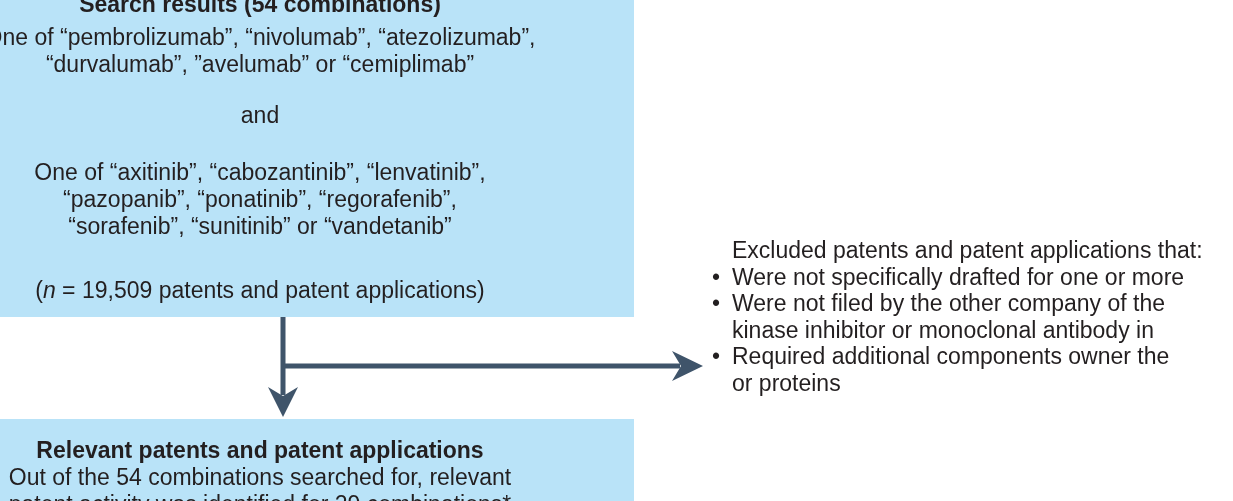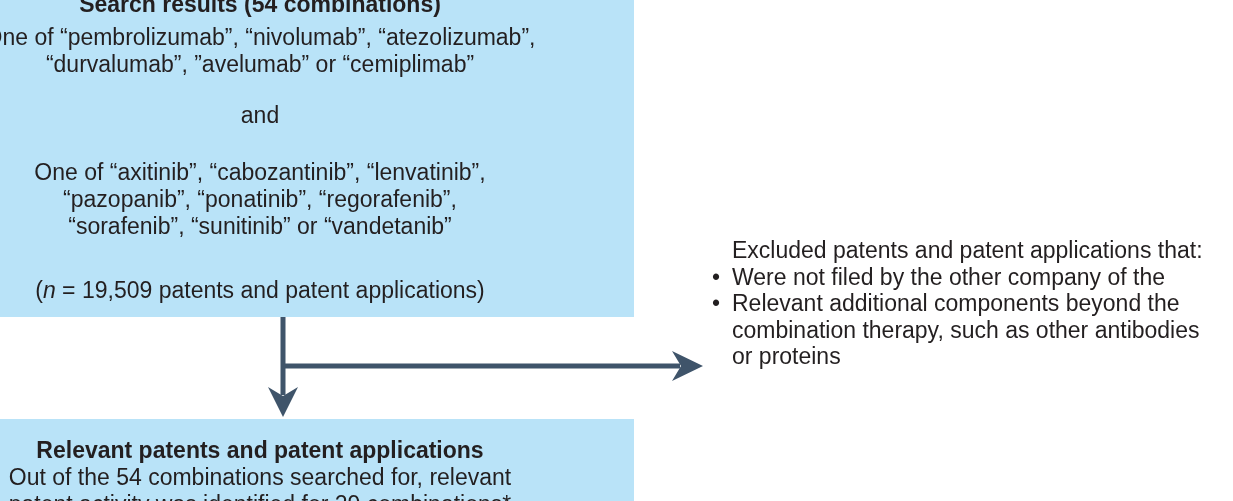--- a/index.html
+++ b/index.html
@@ -64,23 +64,24 @@
     <polygon class="arrow-shape" points="3,70 18,100 33,70 18,79"></polygon>
   </svg>
 
   <svg class="arrow-svg" style="left:283px;top:348px;" width="421" height="36" viewBox="0 0 421 36">
     <rect class="arrow-shape" x="0" y="15.5" width="397" height="5"></rect>
     <polygon class="arrow-shape" points="389,3 420,18 389,33 398,18"></polygon>
   </svg>
 
   <div class="excluded">
     <div class="x-row cont">Excluded patents and patent applications that:</div>
+    <div class="x-row"><span class="bullet">•</span><span>Were not specifically drafted for one or more</span></div>
     <div class="x-row"><span class="bullet">•</span><span>Were not filed by the other company of the</span></div>
-    <div class="x-row"><span class="bullet">•</span><span>Relevant additional components beyond the</span></div>
-    <div class="x-row cont">combination therapy, such as other antibodies</div>
+    <div class="x-row cont">kinase inhibitor or monoclonal antibody in</div>
+    <div class="x-row"><span class="bullet">•</span><span>Required additional components owner the</span></div>
     <div class="x-row cont">or proteins</div>
   </div>
 
   <div class="box" style="left:-114px;top:419px;width:748px;height:120px;">
     <div class="box-text" style="top:18px;">
       <div class="box-title">Relevant patents and patent applications</div>
       <div>Out of the 54 combinations searched for, relevant</div>
       <div>patent activity was identified for 29 combinations*</div>
     </div>
   </div>

